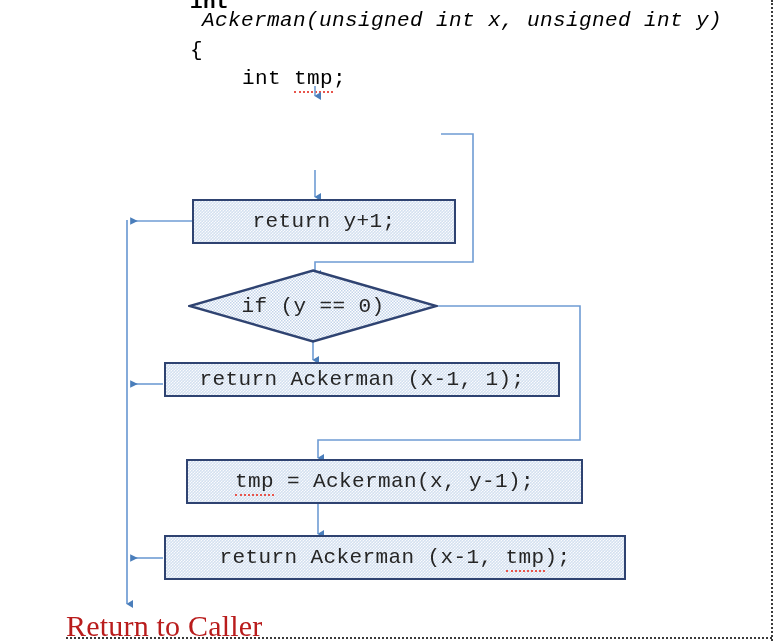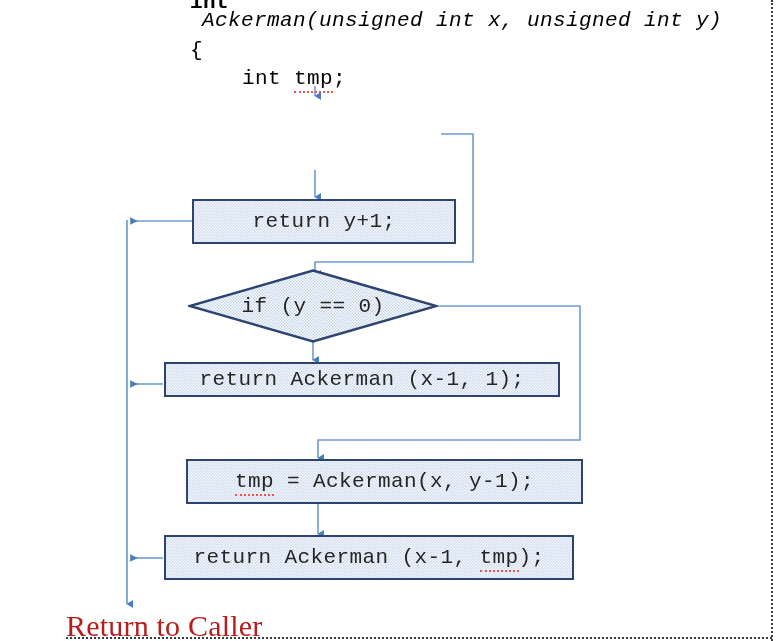--- a/index.html
+++ b/index.html
@@ -178,19 +178,19 @@
   </div>
 
   <div class="flowbox" style="left:164px; top:362px; width:396px; height:35px;">
     <span class="shape-text">return Ackerman (x-1, 1);</span>
   </div>
 
   <div class="flowbox" style="left:186px; top:459px; width:397px; height:45px;">
     <span class="shape-text"><span class="spell">tmp</span><span> = Ackerman(x, y-1);</span></span>
   </div>
 
-  <div class="flowbox" style="left:164px; top:535px; width:410px; height:45px;">
+  <div class="flowbox" style="left:164px; top:535px; width:462px; height:45px;">
     <span class="shape-text"><span>return Ackerman (x-1, </span><span class="spell">tmp</span><span>);</span></span>
   </div>
 
   <div id="return-caption">Return to Caller</div>
 
 </div>
 
 </body></html>

